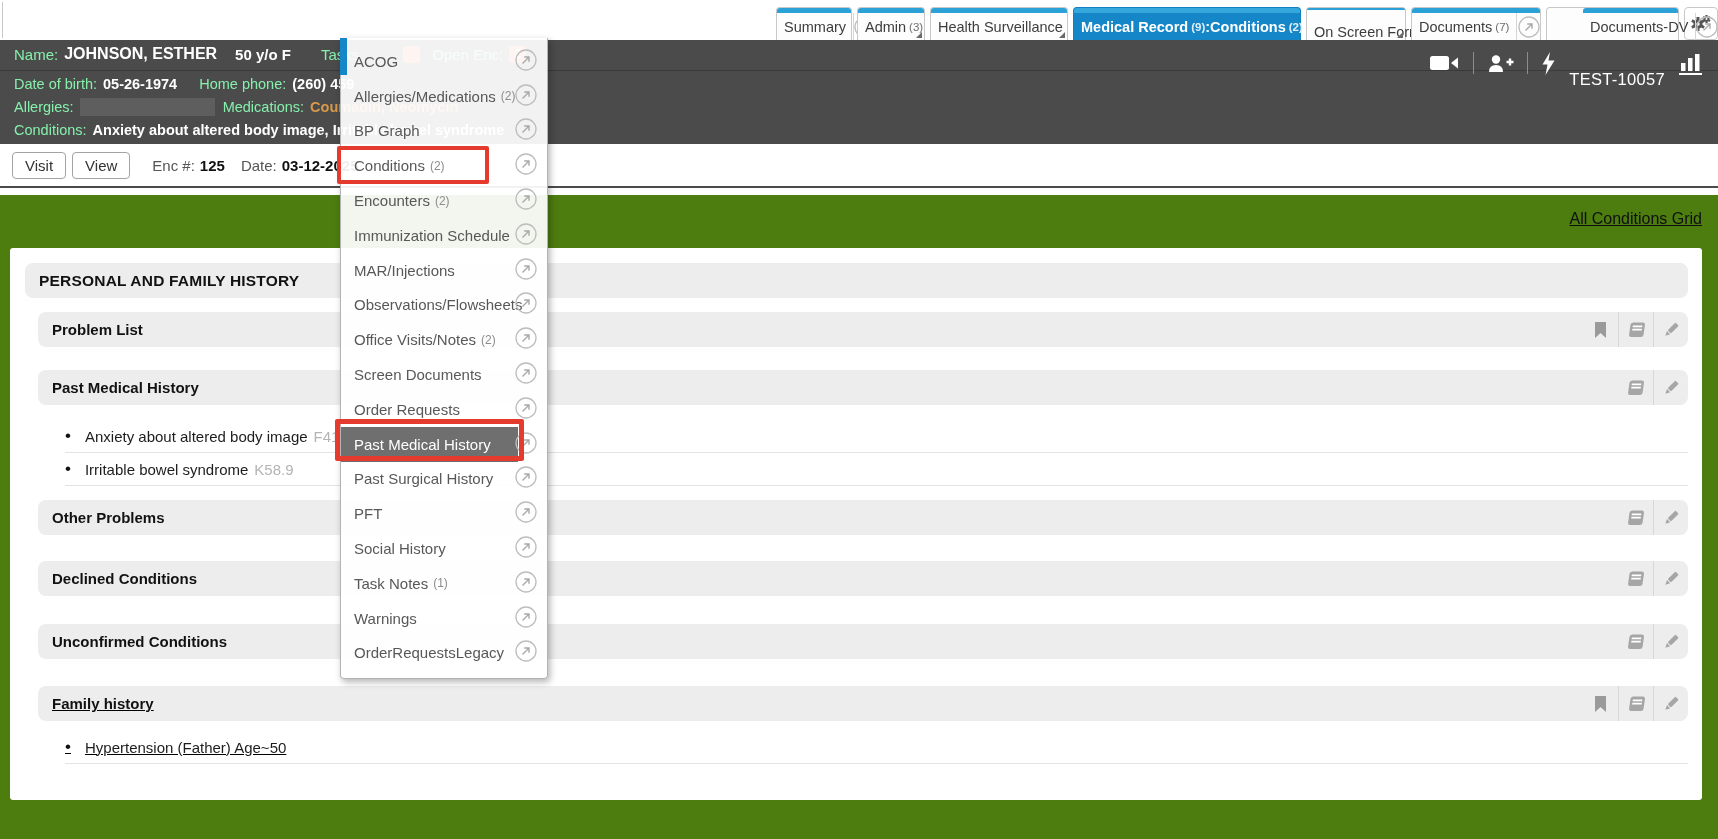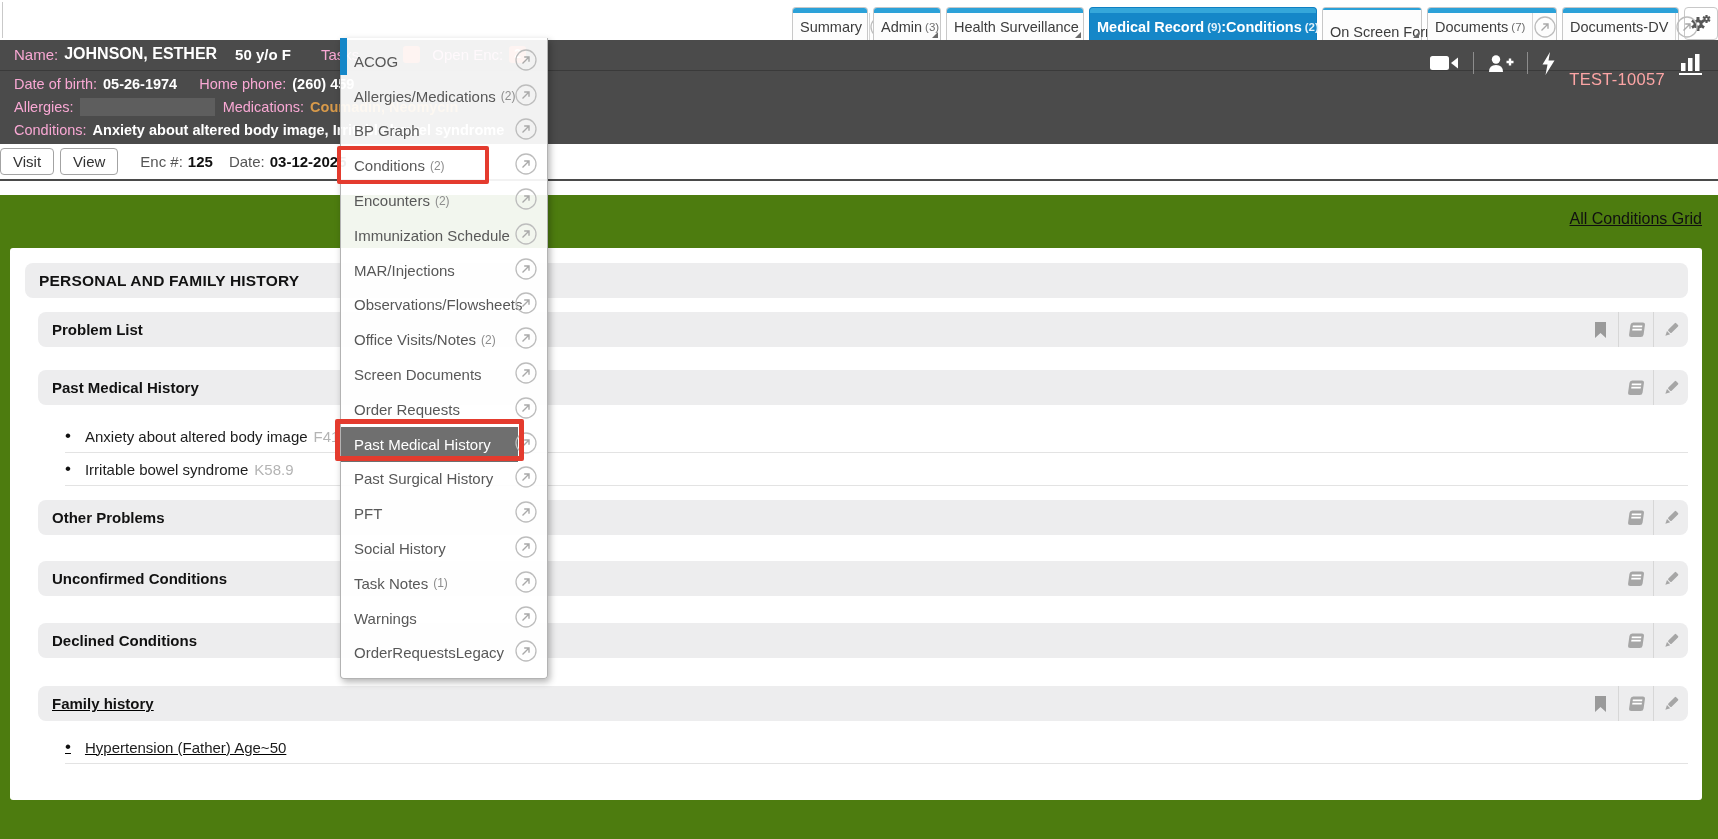--- a/index.html
+++ b/index.html
@@ -27,37 +27,37 @@
               border-left:6px solid transparent; border-bottom:6px solid #6a6a6a; }
   .gear-btn { height:33px; width:34px; border:1px solid #c8c8c8; border-radius:4px; background:#fff;
               display:flex; align-items:center; justify-content:center; cursor:pointer; }
 
   
   .pheader { position:absolute; top:38px; left:0; right:0; height:106px; background:#4b4b4b; z-index:1; }
   .ph-row1 { height:33px; display:flex; align-items:center; padding:0 14px; border-bottom:1px solid #3a3a3a;
              font-size:15px; white-space:nowrap; }
   .ph-rows { padding:1px 14px 0; font-size:14.5px; }
   .ph-line { height:23px; display:flex; align-items:center; white-space:nowrap; }
-  .lbl { color:#f9a8d4; margin-right:6px; }
+  .lbl { color:#86efac; margin-right:6px; }
   .val { color:#fff; font-weight:bold; }
   .val-orange { color:#d89a4a; font-weight:bold; }
   .redact { display:inline-block; width:135px; height:18px; background:#5e5e5e; margin-right:8px; }
   .badge { min-width:17px; height:17px; background:#ee6a4d; border-radius:3px; color:#fff;
            font-size:12px; font-weight:bold; display:inline-flex; align-items:center;
            justify-content:center; padding:0 3px; }
   .ph-actions { position:absolute; right:14px; top:10px; height:30px; display:flex;
                 align-items:center; gap:13px; }
   .ph-sep { width:1px; height:22px; background:#8d8d8d; }
-  .ph-id { color:#fca5a5; font-size:16.5px; letter-spacing:.3px;margin-top:33px; }
+  .ph-id { color:#ffffff; font-size:16.5px; letter-spacing:.3px;margin-top:33px; }
   .ph-ico { display:flex; align-items:center; cursor:pointer; }
 
   
-  .toolbar { position:absolute; top:144px; left:0; right:0; height:37px; background:#fff;
+  .toolbar { position:absolute; top:144px; left:0; right:0; height:44px; background:#fff;
              border-bottom:2px solid #4a4a4a; display:flex; align-items:center;
-             padding-left:0; font-size:15px; z-index:1; }
+             padding-left:12px; font-size:15px; z-index:1; }
   .btn { border:1px solid #a3a3a3; border-radius:4px; background:#fff; padding:4px 12px;
          font-size:15px; color:#333; margin-right:6px; cursor:pointer; }
   .tb-lbl { color:#555; margin:0 5px 0 16px; }
   .tb-val { color:#111; font-weight:bold; }
 
   
   .content { position:absolute; top:195px; left:0; right:0; bottom:0; background:#4d7c0f; }
   .grid-link { position:absolute; top:15px; right:16px; font-size:16px; color:#101010;
                text-decoration:underline; cursor:pointer; }
   .card { position:absolute; top:53px; left:10px; width:1692px; height:552px; background:#fff;
@@ -159,21 +159,21 @@
             <span class="cnt">(7)</span>
           </div>
           <div class="tab-arrow">
             <svg width="22" height="22" viewBox="0 0 22 22">
               <circle cx="11" cy="11" r="10" fill="none" stroke="#bdbdbd" stroke-width="1.3"></circle>
               <path d="M7.5 14.5 L14 8 M9.2 8 H14 V12.8" stroke="#a9a9a9" stroke-width="1.4" fill="none"></path>
             </svg>
           </div>
         </div>
       </div>
-      <div class="tab" style="width: 117px;">
+      <div class="tab" style="width: 133px; padding-left: 36px;">
         <div class="tab-strip"></div>
         <div class="tab-inner">
           <div class="tab-body">
             <span>Documents-DV</span>
           </div>
           <div class="tab-arrow">
             <svg width="22" height="22" viewBox="0 0 22 22">
               <circle cx="11" cy="11" r="10" fill="none" stroke="#bdbdbd" stroke-width="1.3"></circle>
               <path d="M7.5 14.5 L14 8 M9.2 8 H14 V12.8" stroke="#a9a9a9" stroke-width="1.4" fill="none"></path>
             </svg>
@@ -361,23 +361,23 @@
               <svg width="18" height="18" viewBox="0 0 18 18">
                 <g transform="rotate(45 9 9)">
                   <rect x="6.8" y="0.5" width="4.6" height="11" rx="1" fill="#a6a6a6"></rect>
                   <path d="M6.8 12.5 h4.6 L9.1 17 Z" fill="#a6a6a6"></path>
                 </g>
               </svg>
             </div>
           </div>
         </div>
       </div>
-      <div class="section" style="margin-bottom: 27px;">
-        <div class="sec">
-          <span class="sec-label">Unconfirmed Conditions</span>
+      <div class="section" style="margin-bottom: 28px;">
+        <div class="sec">
+          <span class="sec-label">Declined Conditions</span>
           <div class="sec-icons">
             <div class="icon-cell">
               <svg width="21" height="18" viewBox="0 0 21 18">
                 <g transform="skewX(-8) translate(3,0)">
                   <rect x="2" y="1.5" width="14.5" height="14.5" rx="2.5" fill="#a6a6a6"></rect>
                   <rect x="4.5" y="4.5" width="9.5" height="1.7" fill="#fff"></rect>
                   <rect x="4.5" y="7.8" width="9.5" height="1.7" fill="#fff"></rect>
                 </g>
               </svg>
             </div>
@@ -385,23 +385,23 @@
               <svg width="18" height="18" viewBox="0 0 18 18">
                 <g transform="rotate(45 9 9)">
                   <rect x="6.8" y="0.5" width="4.6" height="11" rx="1" fill="#a6a6a6"></rect>
                   <path d="M6.8 12.5 h4.6 L9.1 17 Z" fill="#a6a6a6"></path>
                 </g>
               </svg>
             </div>
           </div>
         </div>
       </div>
-      <div class="section" style="margin-bottom: 28px;">
-        <div class="sec">
-          <span class="sec-label">Declined Conditions</span>
+      <div class="section" style="margin-bottom: 27px;">
+        <div class="sec">
+          <span class="sec-label">Unconfirmed Conditions</span>
           <div class="sec-icons">
             <div class="icon-cell">
               <svg width="21" height="18" viewBox="0 0 21 18">
                 <g transform="skewX(-8) translate(3,0)">
                   <rect x="2" y="1.5" width="14.5" height="14.5" rx="2.5" fill="#a6a6a6"></rect>
                   <rect x="4.5" y="4.5" width="9.5" height="1.7" fill="#fff"></rect>
                   <rect x="4.5" y="7.8" width="9.5" height="1.7" fill="#fff"></rect>
                 </g>
               </svg>
             </div>

